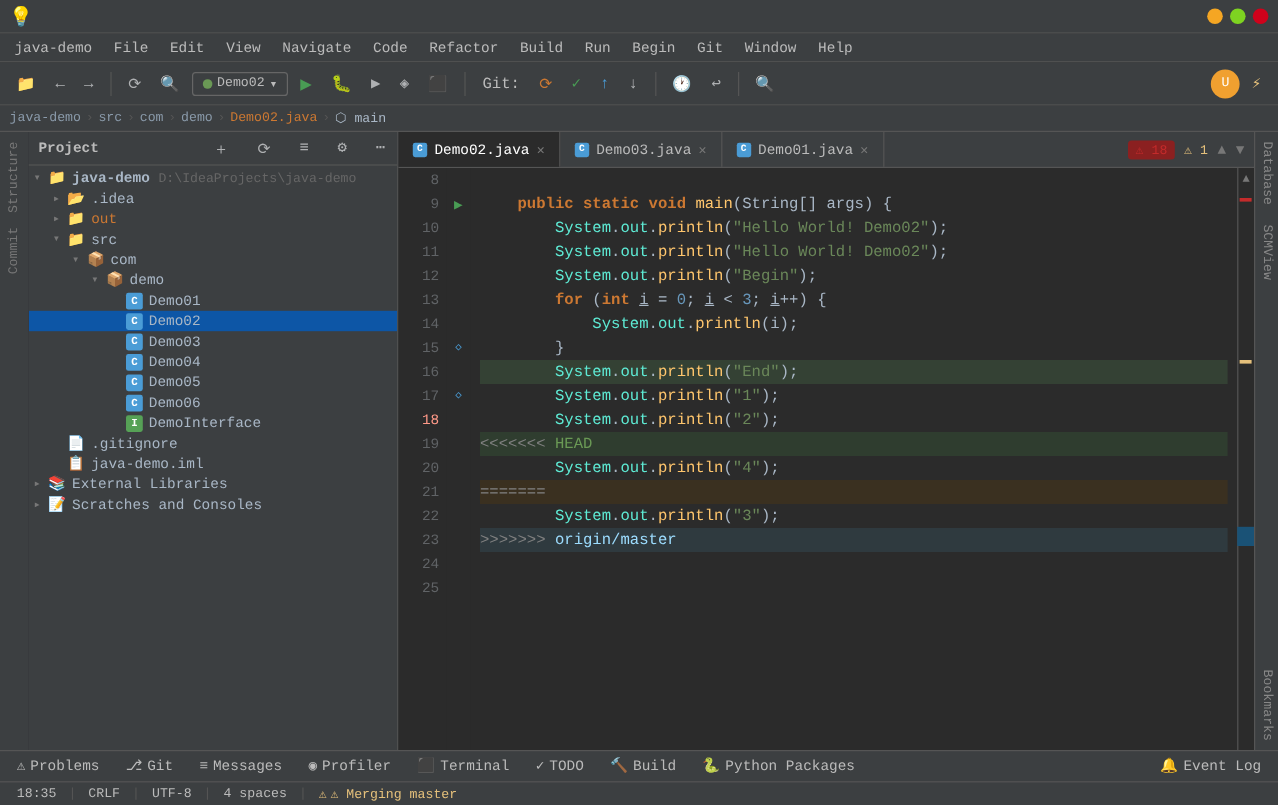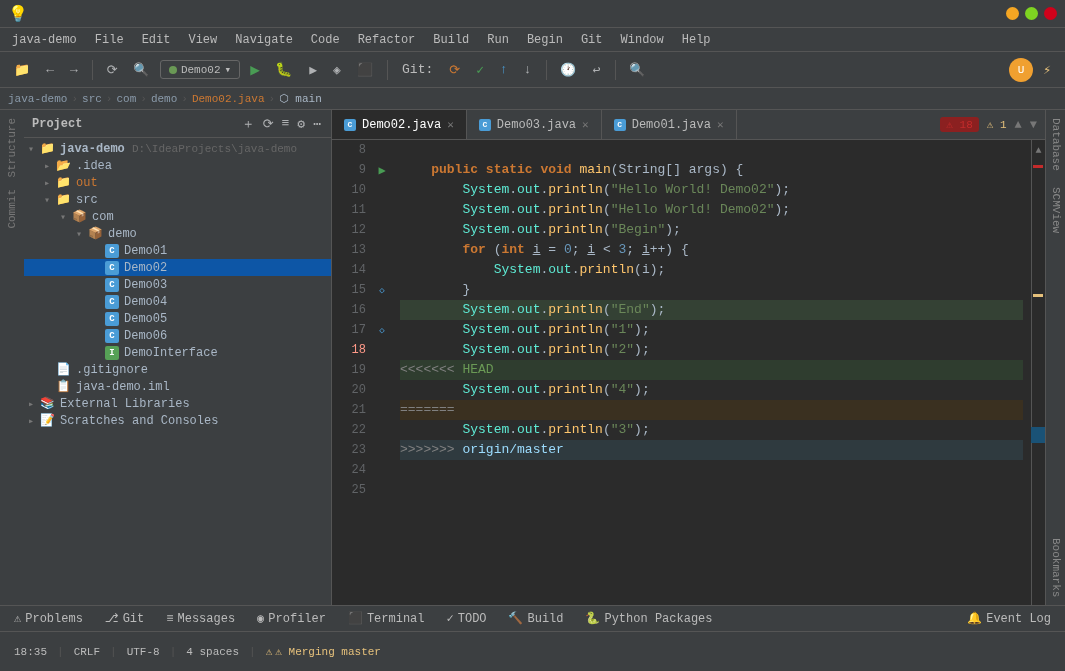--- a/index.html
+++ b/index.html
@@ -27,21 +27,21 @@
     .breadcrumb-sep { color: #555; }
     .breadcrumb-item { color: #8a9aaa; cursor: pointer; }
     .breadcrumb-item.active { color: #cc7832; }
     .breadcrumb-item.method { color: #a9b7c6; }
 
     
     .main { display: flex; flex: 1; overflow: hidden; }
 
     
     .sidebar { width: 308px; background: #3c3f41; border-right: 1px solid #555; display: flex; flex-direction: column; flex-shrink: 0; }
-    .sidebar-header { height: 28px; display: flex; align-items: center; padding: 0 8px; background: #3c3f41; border-bottom: 1px solid #555; gap: 4px; }
+    .sidebar-header { height: 28px; display: flex; align-items: center; padding: 0 8px; background: #3c3f41; border-bottom: 1px solid #555; gap: 20px; }
     .sidebar-header-title { font-size: 12px; font-weight: bold; color: #bbb; flex: 1; }
     .sidebar-icon-btn { color: #afb1b3; cursor: pointer; font-size: 13px; padding: 2px; }
     .sidebar-tree { flex: 1; overflow-y: auto; padding: 2px 0; }
     .tree-item { display: flex; align-items: center; padding: 1px 0; cursor: pointer; white-space: nowrap; }
     .tree-item.selected { background: #0d56a6; }
     .tree-indent { display: inline-block; width: 16px; flex-shrink: 0; }
     .tree-arrow { display: inline-block; width: 12px; font-size: 10px; color: #777; flex-shrink: 0; }
     .tree-icon { display: inline-block; width: 16px; text-align: center; margin-right: 4px; flex-shrink: 0; }
     .tree-label { font-size: 12px; }
     .folder-icon { color: #e8b64d; }
@@ -88,21 +88,21 @@
     
     .right-strip { width: 14px; background: #2b2b2b; display: flex; flex-direction: column; flex-shrink: 0; border-left: 1px solid #555; }
     .right-top { height: 20px; display: flex; align-items: center; justify-content: center; color: #777; font-size: 10px; cursor: pointer; }
     .right-gutter { flex: 1; position: relative; }
 
     
     .vert-sidebar-right { width: 20px; background: #3c3f41; display: flex; flex-direction: column; align-items: center; border-left: 1px solid #555; flex-shrink: 0; }
     .vert-label { writing-mode: vertical-rl; text-orientation: mixed; color: #888; font-size: 11px; cursor: pointer; padding: 8px 2px; white-space: nowrap; }
 
     
-    .status-bar { background: #3c3f41; height: 40px; display: flex; align-items: center; padding: 0 8px; border-top: 1px solid #555; flex-shrink: 0; font-size: 11px; color: #bbb; gap: 4px; }
+    .status-bar { background: #3c3f41; height: 20px; display: flex; align-items: center; padding: 0 8px; border-top: 1px solid #555; flex-shrink: 0; font-size: 11px; color: #bbb; gap: 4px; }
     .status-item { padding: 0 6px; cursor: pointer; display: flex; align-items: center; gap: 3px; }
     .status-sep { color: #555; }
     .git-merge { color: #e5c07b; }
 
     
     .bottom-tabs { background: #3c3f41; height: 26px; display: flex; align-items: center; padding: 0 4px; border-top: 1px solid #555; gap: 2px; flex-shrink: 0; }
     .bottom-tab { padding: 2px 10px; font-size: 12px; color: #bbb; cursor: pointer; border-radius: 3px; display: flex; align-items: center; gap: 4px; }
 
     
     ::-webkit-scrollbar { width: 6px; height: 6px; }

